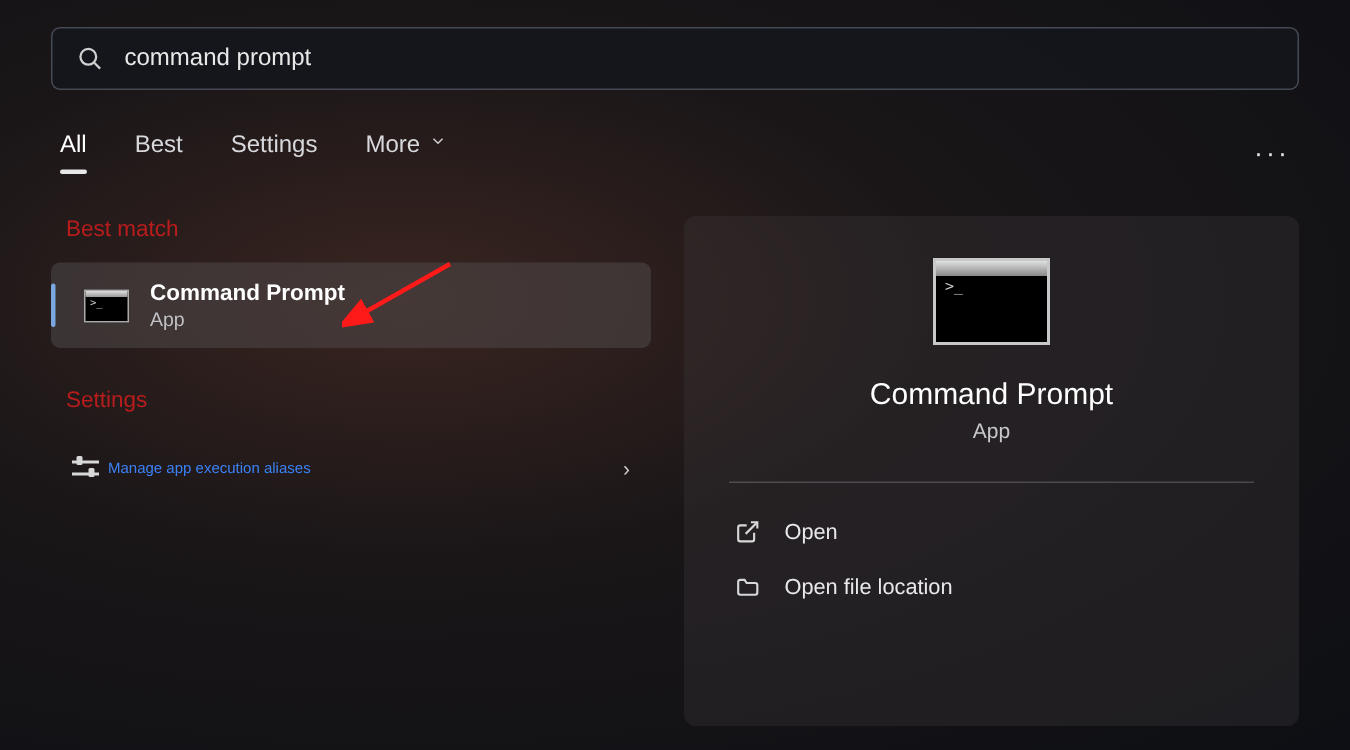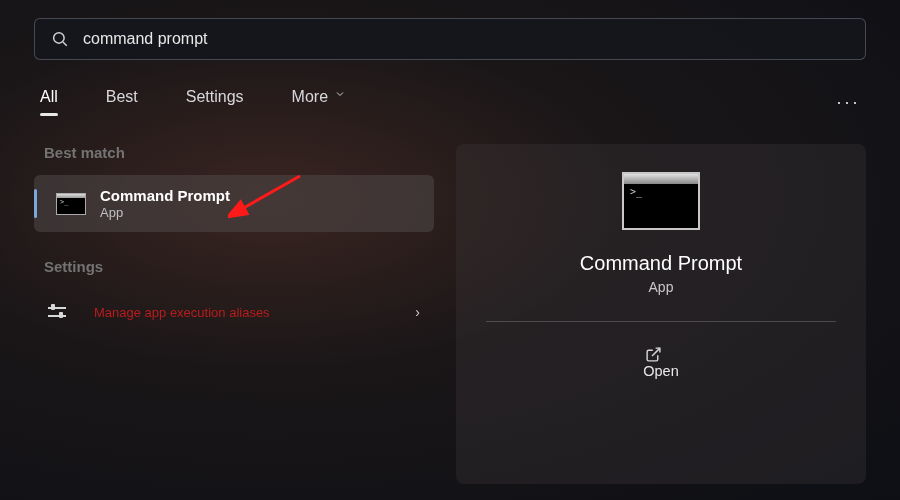--- a/index.html
+++ b/index.html
@@ -29,21 +29,20 @@
       color: #e8e8e8;
       background: transparent;
       border: none;
       outline: none;
       width: 100%;
     }
     .tabs-row {
       display: flex;
       align-items: center;
       margin: 28px 40px 0 40px;
-      gap: 16px;
     }
     .tab {
       font-size: 16px;
       color: #d8d8dc;
       margin-right: 32px;
       padding-bottom: 10px;
       cursor: pointer;
       position: relative;
     }
     .tab.active {
@@ -71,22 +70,22 @@
     .left-col { width: 400px; }
     .right-col {
       flex: 1;
       background: rgba(60, 55, 58, 0.35);
       border-radius: 8px;
       padding: 28px 30px 10px 30px;
       min-height: 340px;
     }
     .section-head {
       font-size: 15px;
-      font-weight: 700;
-      color: #737373;
+      font-weight: 400;
+      color: #b91c1c;
       margin: 0 0 14px 10px;
     }
     .result-card {
       background: rgba(78, 72, 72, 0.55);
       border-radius: 6px;
       padding: 12px 14px;
       display: flex;
       align-items: center;
       position: relative;
       cursor: pointer;
@@ -128,21 +127,21 @@
     }
     .result-title { font-size: 15px; font-weight: 600; color: #fff; }
     .result-sub { font-size: 13px; color: #c0c0c4; margin-top: 1px; }
     .settings-row {
       display: flex;
       align-items: center;
       padding: 14px 14px;
       margin-top: 8px;
       cursor: pointer;
     }
-    .settings-row .lbl { font-size: 13px; color: #b91c1c; flex: 1; margin-left: 28px; }
+    .settings-row .lbl { font-size: 10px; color: #3b82f6; flex: 1; margin-left: 6px; }
     .chev { color: #ccc; font-size: 14px; }
     .preview-icon {
       width: 78px;
       height: 58px;
       background: #000;
       border: 2px solid #c8c8c8;
       margin: 0 auto;
       position: relative;
     }
     .preview-icon::before {
@@ -177,21 +176,20 @@
       background: rgba(200,200,210,0.25);
       margin: 26px 0 14px 0;
     }
     .action-row {
       display: flex;
       align-items: center;
       padding: 10px 4px;
       cursor: pointer;
       font-size: 14.5px;
       color: #e8e8ea;
-      flex-direction: column;
     }
     .action-row svg, .action-row .ic { margin-right: 16px; flex-shrink: 0; }
     .arrow-annot {
       position: absolute;
       left: 228px;
       top: 170px;
       pointer-events: none;
     }
     .sliders-icon {
       width: 18px; height: 18px;
@@ -270,20 +268,26 @@
     <div class="divider"></div>
 
     <div class="action-row">
       <svg class="ic" width="17" height="17" viewBox="0 0 24 24" fill="none" stroke="#d8d8d8" stroke-width="2">
           <path d="M18 13v6a2 2 0 0 1-2 2H5a2 2 0 0 1-2-2V8a2 2 0 0 1 2-2h6"></path>
           <polyline points="15 3 21 3 21 9"></polyline>
           <line x1="10" y1="14" x2="21" y2="3"></line>
         </svg>
       <span>Open</span>
     </div>
+    <div class="action-row">
+      <svg class="ic" width="17" height="17" viewBox="0 0 24 24" fill="none" stroke="#d8d8d8" stroke-width="2">
+          <path d="M3 7a2 2 0 0 1 2-2h4l2 3h8a2 2 0 0 1 2 2v7a2 2 0 0 1-2 2H5a2 2 0 0 1-2-2z"></path>
+        </svg>
+      <span>Open file location</span>
+    </div>
   </div>
 </div>
 
 <svg class="arrow-annot" width="80" height="50" viewBox="0 0 80 50">
   <defs>
     <marker id="ah" markerWidth="10" markerHeight="10" refX="2" refY="3" orient="auto">
       <path d="M0,0 L0,6 L8,3 z" fill="#ff1a1a"></path>
     </marker>
   </defs>
   <line x1="72" y1="6" x2="12" y2="40" stroke="#ff1a1a" stroke-width="3" marker-end="url(#ah)"></line>

